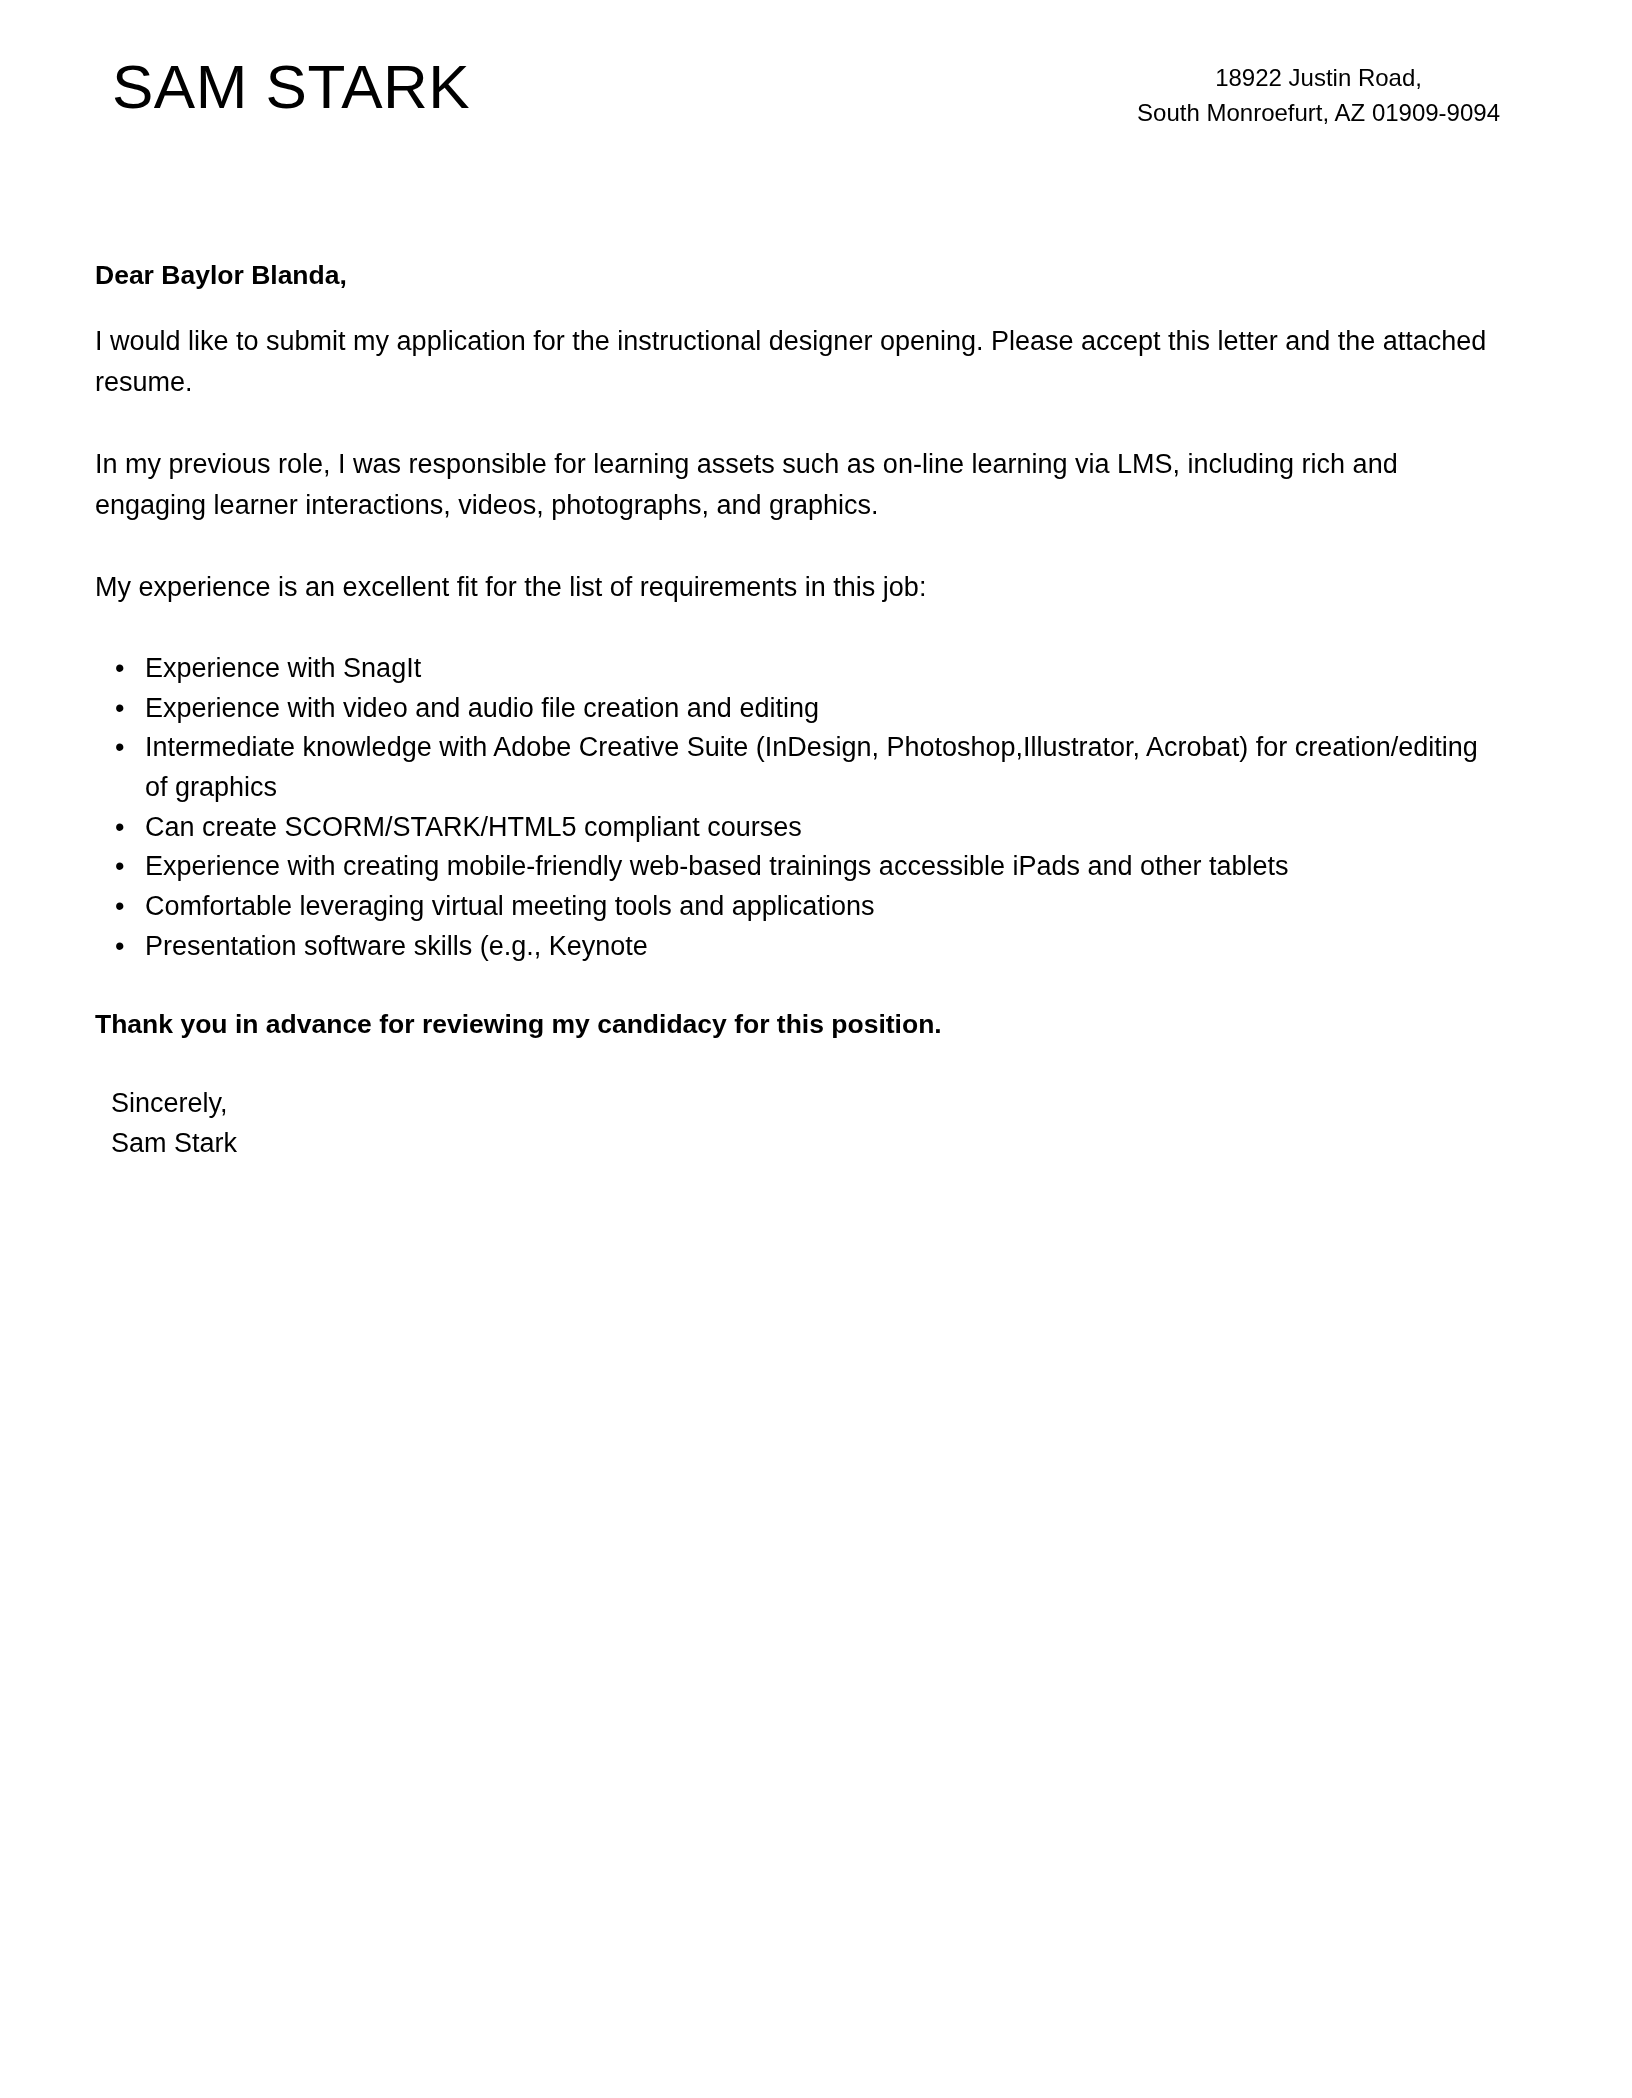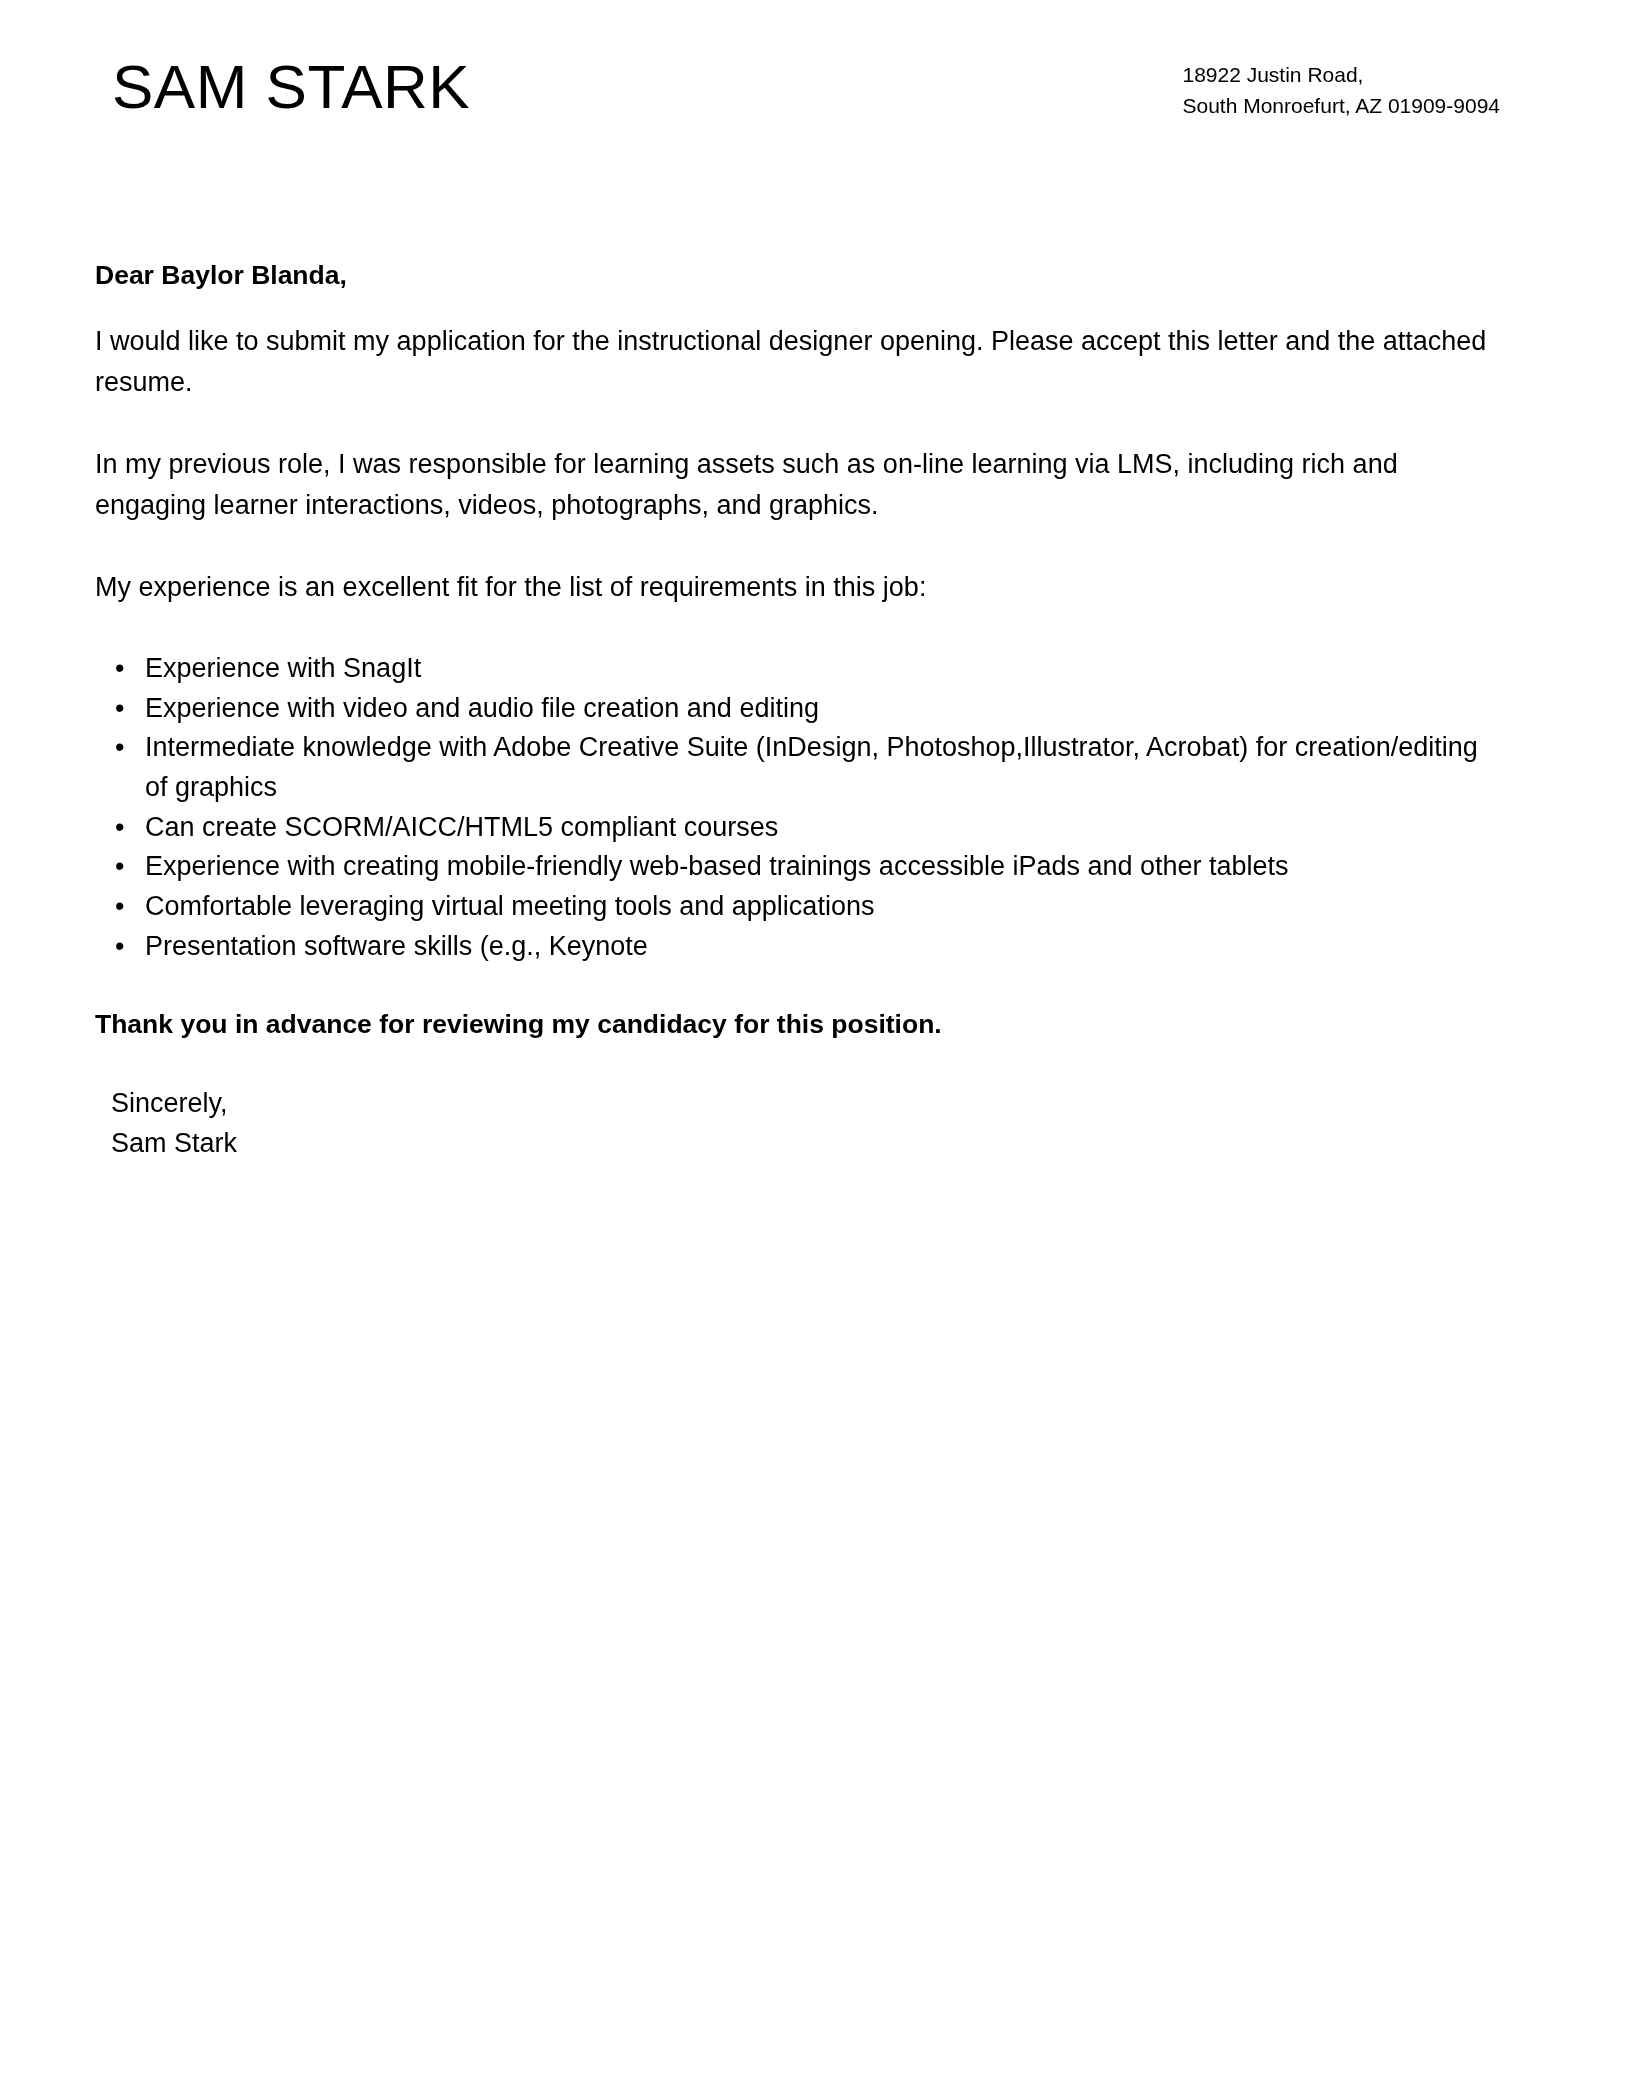--- a/index.html
+++ b/index.html
@@ -38,22 +38,22 @@
     font-size: 62px;
     font-weight: 300;
     letter-spacing: 0.5px;
     line-height: 1.0;
     white-space: nowrap;
     padding-left: 17px;
     margin-top: 2px;
   }
 
   .address-block {
-    text-align: left;
-    font-size: 21px;
+    text-align: center;
+    font-size: 24px;
     font-weight: 300;
     line-height: 1.46;
     padding-top: 6px;
   }
 
   .address-line {
     display: block;
     white-space: nowrap;
   }
 
@@ -142,21 +142,21 @@
     <p class="para">I would like to submit my application for the instructional designer opening. Please accept this letter and the attached resume.</p>
 
     <p class="para">In my previous role, I was responsible for learning assets such as on-line learning via LMS, including rich and engaging learner interactions, videos, photographs, and graphics.</p>
 
     <p class="para">My experience is an excellent fit for the list of requirements in this job:</p>
 
     <ul class="req-list">
       <li class="req-item">Experience with SnagIt</li>
       <li class="req-item">Experience with video and audio file creation and editing</li>
       <li class="req-item">Intermediate knowledge with Adobe Creative Suite (InDesign, Photoshop,Illustrator, Acrobat) for creation/editing of graphics</li>
-      <li class="req-item">Can create SCORM/AICC/HTML5 compliant courses</li>
+      <li class="req-item">Can create SCORM/STARK/HTML5 compliant courses</li>
       <li class="req-item">Experience with creating mobile-friendly web-based trainings accessible iPads and other tablets</li>
       <li class="req-item">Comfortable leveraging virtual meeting tools and applications</li>
       <li class="req-item">Presentation software skills (e.g., Keynote</li>
     </ul>
 
     <p class="closing-bold">Thank you in advance for reviewing my candidacy for this position.</p>
 
     <div class="signoff">
       <span class="signoff-line">Sincerely,</span>
       <span class="signoff-line">Sam Stark</span>

